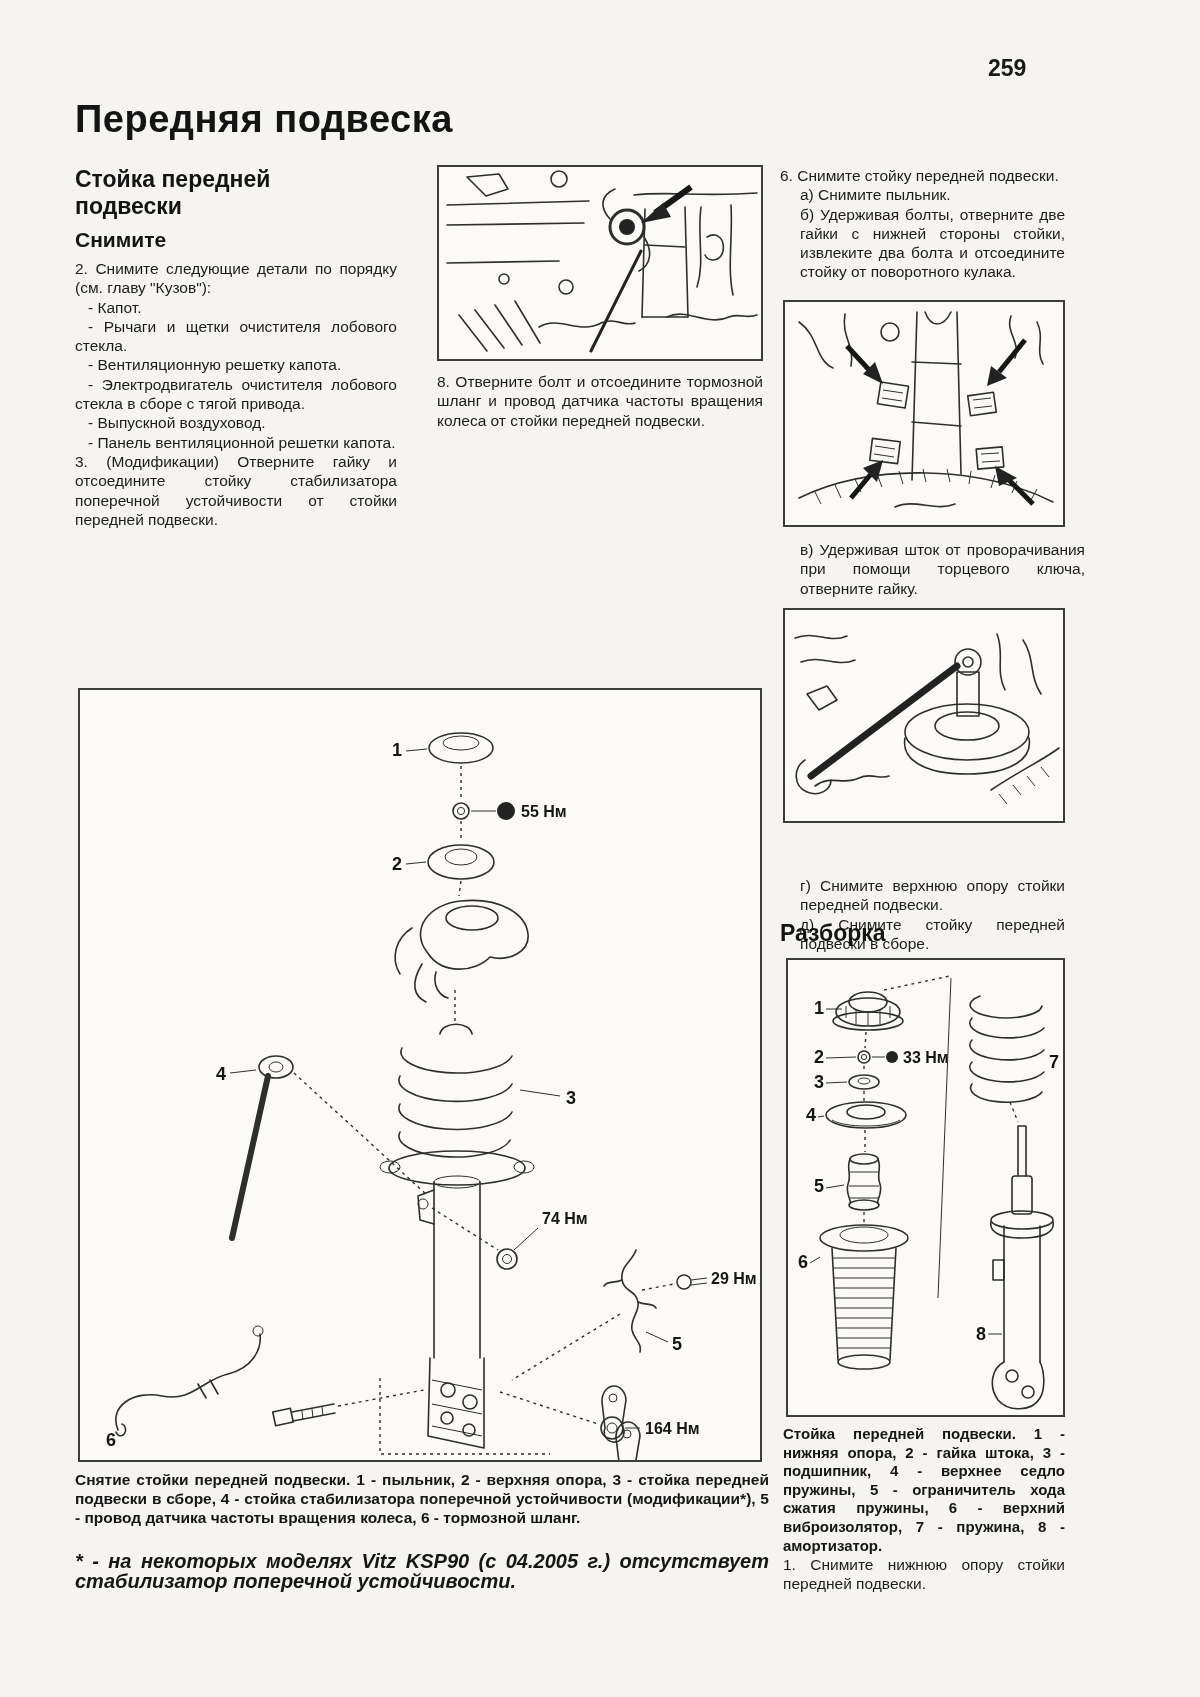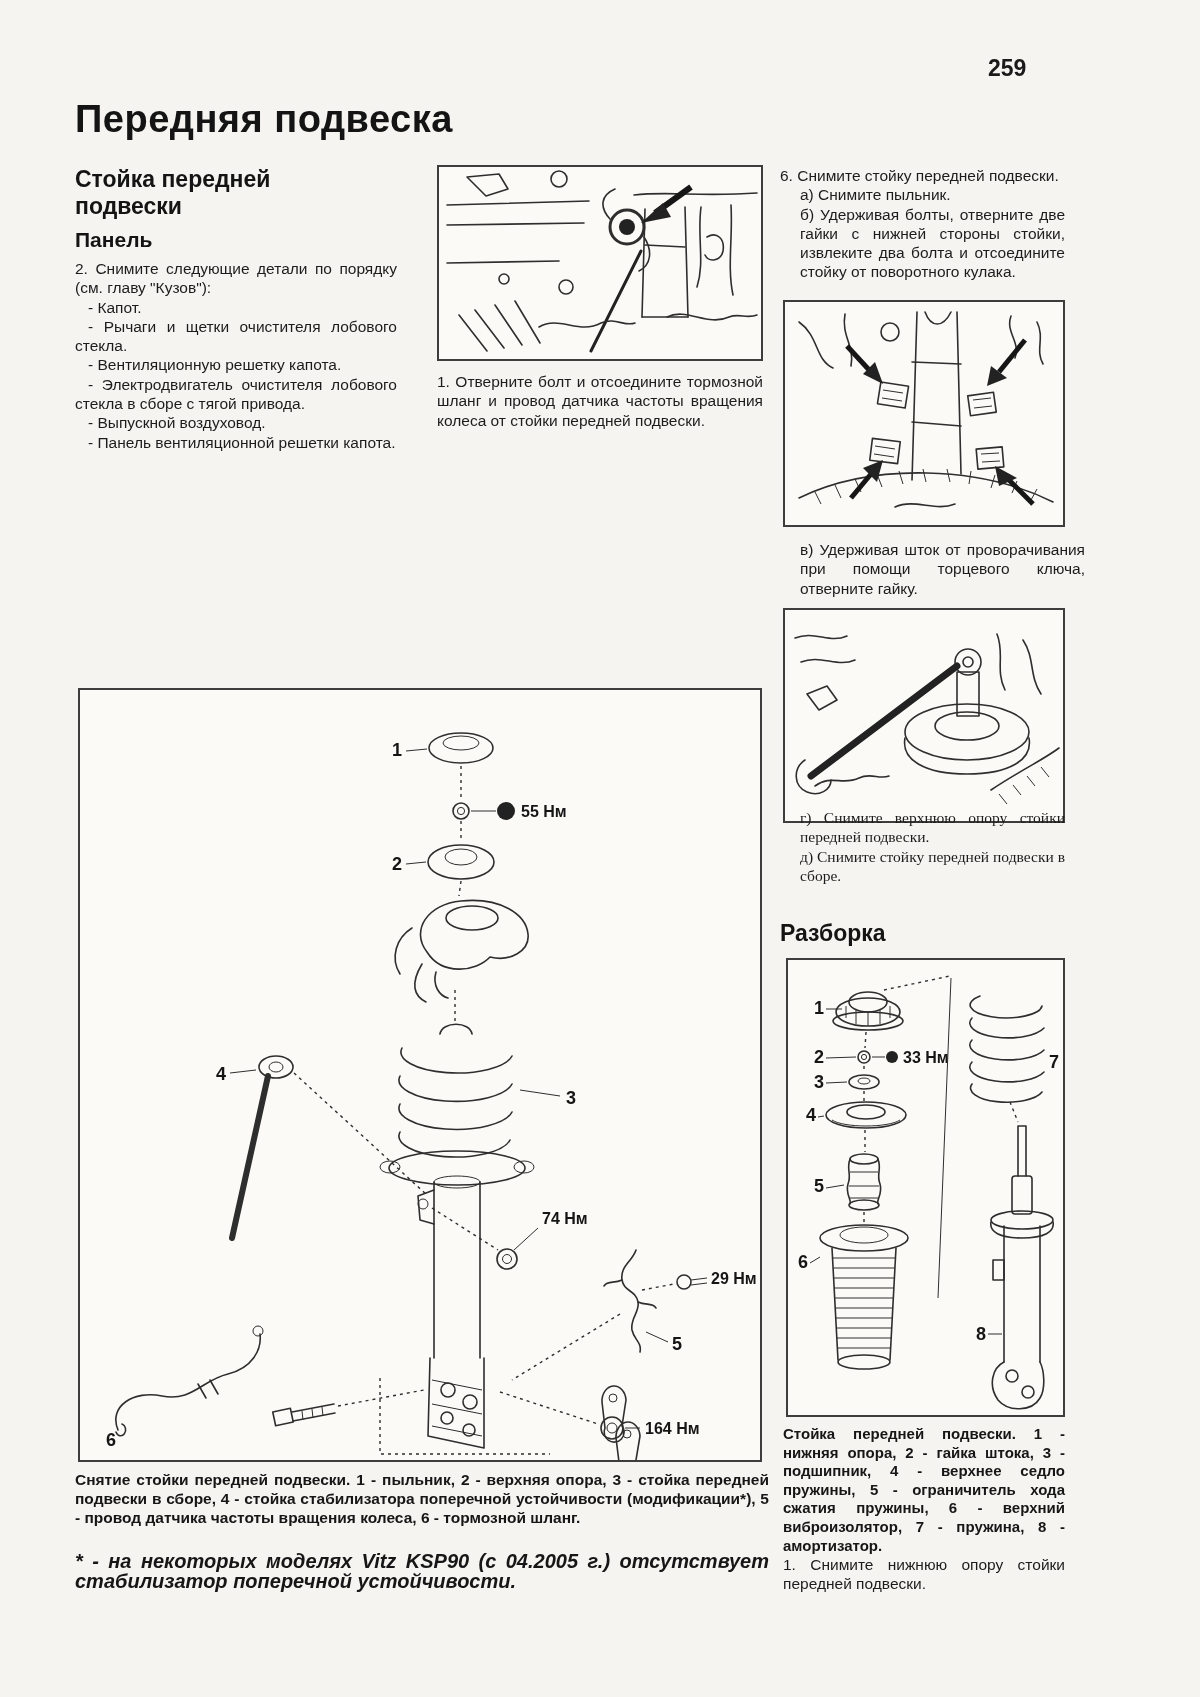--- a/index.html
+++ b/index.html
@@ -40,28 +40,29 @@
 </style>
 </head>
 <body>
 
 <div class="abs page-number" style="left:988px;top:55px;">259</div>
 
 <div class="abs main-title" style="left:75px;top:98px;">Передняя подвеска</div>
 
 <div class="abs" style="left:75px;top:166px;width:322px;">
   <div class="h2" style="max-width:240px;">Стойка передней подвески</div>
-  <div class="h3">Панель</div>
+  <div class="h3">Снимите</div>
   <p class="body-text">2. Снимите следующие детали по порядку (см. главу "Кузов"):</p>
   <p class="body-text item">- Капот.</p>
   <p class="body-text item">- Рычаги и щетки очистителя лобового стекла.</p>
   <p class="body-text item">- Вентиляционную решетку капота.</p>
   <p class="body-text item">- Электродвигатель очистителя лобового стекла в сборе с тягой привода.</p>
   <p class="body-text item">- Выпускной воздуховод.</p>
   <p class="body-text item">- Панель вентиляционной решетки капота.</p>
+  <p class="body-text">3. (Модификации) Отверните гайку и отсоедините стойку стабилизатора поперечной устойчивости от стойки передней подвески.</p>
 </div>
 
 <div class="abs figure-box" style="left:437px;top:165px;width:326px;height:196px;">
   <svg width="322" height="192" viewBox="0 0 322 192">
     <g>
       <path class="ln" d="M8,38 L150,34 M8,58 L145,56 M8,96 L120,94"></path>
       <path class="ln" d="M195,28 C230,24 260,30 318,26"></path>
       <path class="ln" d="M28,10 l32,-3 l9,15 l-22,7 z"></path>
       <path class="ln" d="M112,12 a8,8 0 1 0 16,0 a8,8 0 1 0 -16,0"></path>
       <path class="ln" d="M262,40 C258,70 266,95 258,120 M292,38 C294,70 288,100 294,128"></path>
@@ -79,21 +80,21 @@
       <circle class="fillink" cx="188" cy="60" r="8"></circle>
       <path class="ln" d="M171,52 C160,40 162,28 176,22 M205,70 C214,84 212,98 200,104"></path>
     </g>
     <g>
       <line x1="252" y1="20" x2="216" y2="46" stroke="#161616" stroke-width="6"></line>
       <polygon class="fillink" points="202,56 224,36 232,50"></polygon>
     </g>
   </svg>
 </div>
 
-<p class="abs body-text" style="left:437px;top:372px;width:326px;">1. Отверните болт и отсоедините тормозной шланг и провод датчика частоты вращения колеса от стойки передней подвески.</p>
+<p class="abs body-text" style="left:437px;top:372px;width:326px;">8. Отверните болт и отсоедините тормозной шланг и провод датчика частоты вращения колеса от стойки передней подвески.</p>
 
 <div class="abs" style="left:780px;top:166px;width:285px;">
   <p class="body-text">6. Снимите стойку передней подвески.</p>
   <p class="body-text sub">а) Снимите пыльник.</p>
   <p class="body-text sub">б) Удерживая болты, отверните две гайки с нижней стороны стойки, извлеките два болта и отсоедините стойку от поворотного кулака.</p>
 </div>
 
 <div class="abs figure-box" style="left:783px;top:300px;width:282px;height:227px;">
   <svg width="278" height="223" viewBox="0 0 278 223">
     <g>
@@ -155,21 +156,21 @@
     <g>
       <rect class="ln" x="172" y="62" width="22" height="44"></rect>
       <circle class="ln" cx="183" cy="52" r="13"></circle>
       <circle class="ln" cx="183" cy="52" r="5"></circle>
       <line x1="26" y1="166" x2="172" y2="56" stroke="#222" stroke-width="7" stroke-linecap="round"></line>
       <path class="ln" d="M20,150 C8,158 8,176 22,182 C34,187 46,180 46,170"></path>
     </g>
   </svg>
 </div>
 
-<div class="abs" style="left:780px;top:808px;width:285px;font-family:Liberation Serif, serif;">
+<div class="abs" style="left:780px;top:876px;width:285px;">
   <p class="body-text sub">г) Снимите верхнюю опору стойки передней подвески.</p>
   <p class="body-text sub">д) Снимите стойку передней подвески в сборе.</p>
 </div>
 
 <div class="abs h2" style="left:780px;top:920px;">Разборка</div>
 
 <div class="abs figure-box" style="left:786px;top:958px;width:279px;height:459px;">
   <svg width="275" height="455" viewBox="0 0 275 455">
     <g>
       <ellipse class="ln" cx="80" cy="42" rx="19" ry="10"></ellipse>

